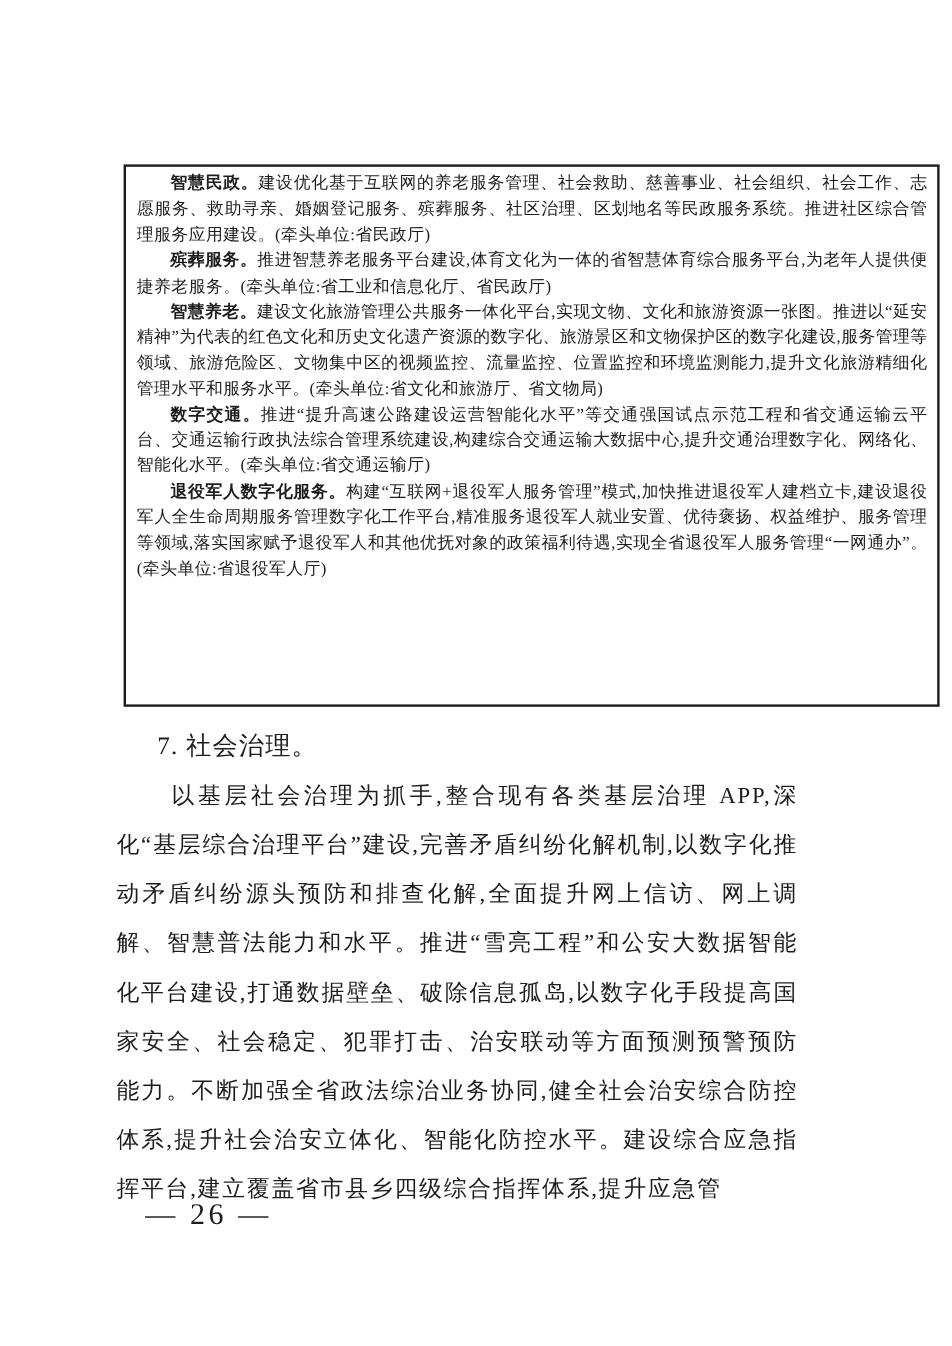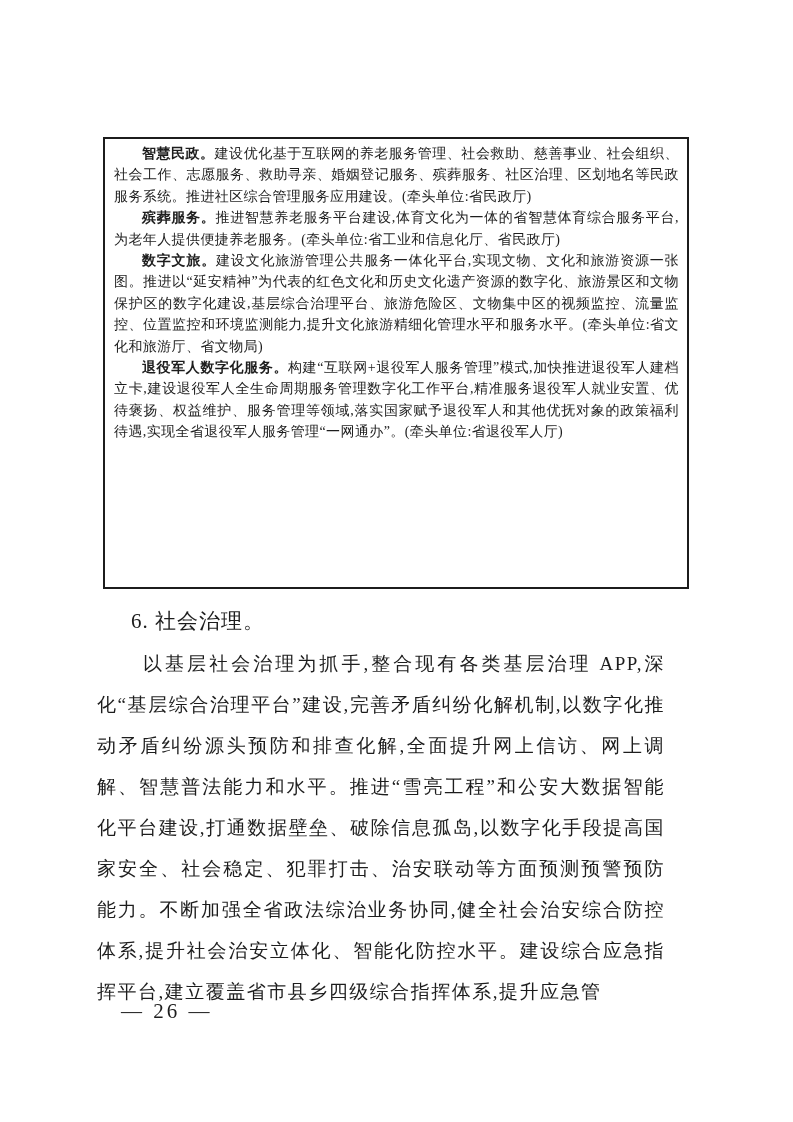--- a/index.html
+++ b/index.html
@@ -9,21 +9,21 @@
     color: #1d1d1d;
     font-family: "Liberation Serif", "DejaVu Serif", serif;
     position: relative;
     overflow: hidden;
   }
   .page { position: absolute; inset: 0; background: #ffffff; }
 
   .info-box {
     position: absolute;
     left: 103px; top: 137px;
-    width: 586px; height: 452px;
+    width: 680px; height: 452px;
     box-sizing: border-box;
     border: 2px solid #1c1c1c;
     padding: 4px 8px 4px 9px;
     overflow: hidden;
   }
   .info-box p {
     margin: 0;
     font-size: 14px;
     line-height: 21.4px;
     letter-spacing: 0.4px;
@@ -47,35 +47,36 @@
     width: 568px;
     font-size: 19px;
     line-height: 41px;
     letter-spacing: 1.5px;
     text-align: justify;
     text-indent: 46px;
   }
   .page-number {
     position: absolute;
     left: 121px; top: 999px;
-    font-size: 21px;
+    font-size: 25px;
     letter-spacing: 3px;
   }
 </style>
 </head>
 <body>
 
 <div class="page">
 
   <div class="info-box">
     <p><span class="lead">智慧民政。</span><span>建设优化基于互联网的养老服务管理、社会救助、慈善事业、社会组织、社会工作、志愿服务、救助寻亲、婚姻登记服务、殡葬服务、社区治理、区划地名等民政服务系统。推进社区综合管理服务应用建设。(牵头单位:省民政厅)</span></p>
     <p><span class="lead">殡葬服务。</span><span>推进智慧养老服务平台建设,体育文化为一体的省智慧体育综合服务平台,为老年人提供便捷养老服务。(牵头单位:省工业和信息化厅、省民政厅)</span></p>
-    <p><span class="lead">数字文旅。</span><span>建设文化旅游管理公共服务一体化平台,实现文物、文化和旅游资源一张图。推进以“延安精神”为代表的红色文化和历史文化遗产资源的数字化、旅游景区和文物保护区的数字化建设,基层综合治理平台、旅游危险区、文物集中区的视频监控、流量监控、位置监控和环境监测能力,提升文化旅游精细化管理水平和服务水平。(牵头单位:省文化和旅游厅、省文物局)</span></p>
+    <p><span class="lead">智慧养老。</span><span>建设文化旅游管理公共服务一体化平台,实现文物、文化和旅游资源一张图。推进以“延安精神”为代表的红色文化和历史文化遗产资源的数字化、旅游景区和文物保护区的数字化建设,服务管理等领域、旅游危险区、文物集中区的视频监控、流量监控、位置监控和环境监测能力,提升文化旅游精细化管理水平和服务水平。(牵头单位:省文化和旅游厅、省文物局)</span></p>
+    <p><span class="lead">数字交通。</span><span>推进“提升高速公路建设运营智能化水平”等交通强国试点示范工程和省交通运输云平台、交通运输行政执法综合管理系统建设,构建综合交通运输大数据中心,提升交通治理数字化、网络化、智能化水平。(牵头单位:省交通运输厅)</span></p>
     <p><span class="lead">退役军人数字化服务。</span><span>构建“互联网+退役军人服务管理”模式,加快推进退役军人建档立卡,建设退役军人全生命周期服务管理数字化工作平台,精准服务退役军人就业安置、优待褒扬、权益维护、服务管理等领域,落实国家赋予退役军人和其他优抚对象的政策福利待遇,实现全省退役军人服务管理“一网通办”。(牵头单位:省退役军人厅)</span></p>
   </div>
 
-  <div class="section-heading">6. 社会治理。</div>
+  <div class="section-heading">7. 社会治理。</div>
 
   <div class="section-body">以基层社会治理为抓手,整合现有各类基层治理 APP,深化“基层综合治理平台”建设,完善矛盾纠纷化解机制,以数字化推动矛盾纠纷源头预防和排查化解,全面提升网上信访、网上调解、智慧普法能力和水平。推进“雪亮工程”和公安大数据智能化平台建设,打通数据壁垒、破除信息孤岛,以数字化手段提高国家安全、社会稳定、犯罪打击、治安联动等方面预测预警预防能力。不断加强全省政法综治业务协同,健全社会治安综合防控体系,提升社会治安立体化、智能化防控水平。建设综合应急指挥平台,建立覆盖省市县乡四级综合指挥体系,提升应急管</div>
 
   <div class="page-number">— 26 —</div>
 
 </div>
 
 </body></html>

